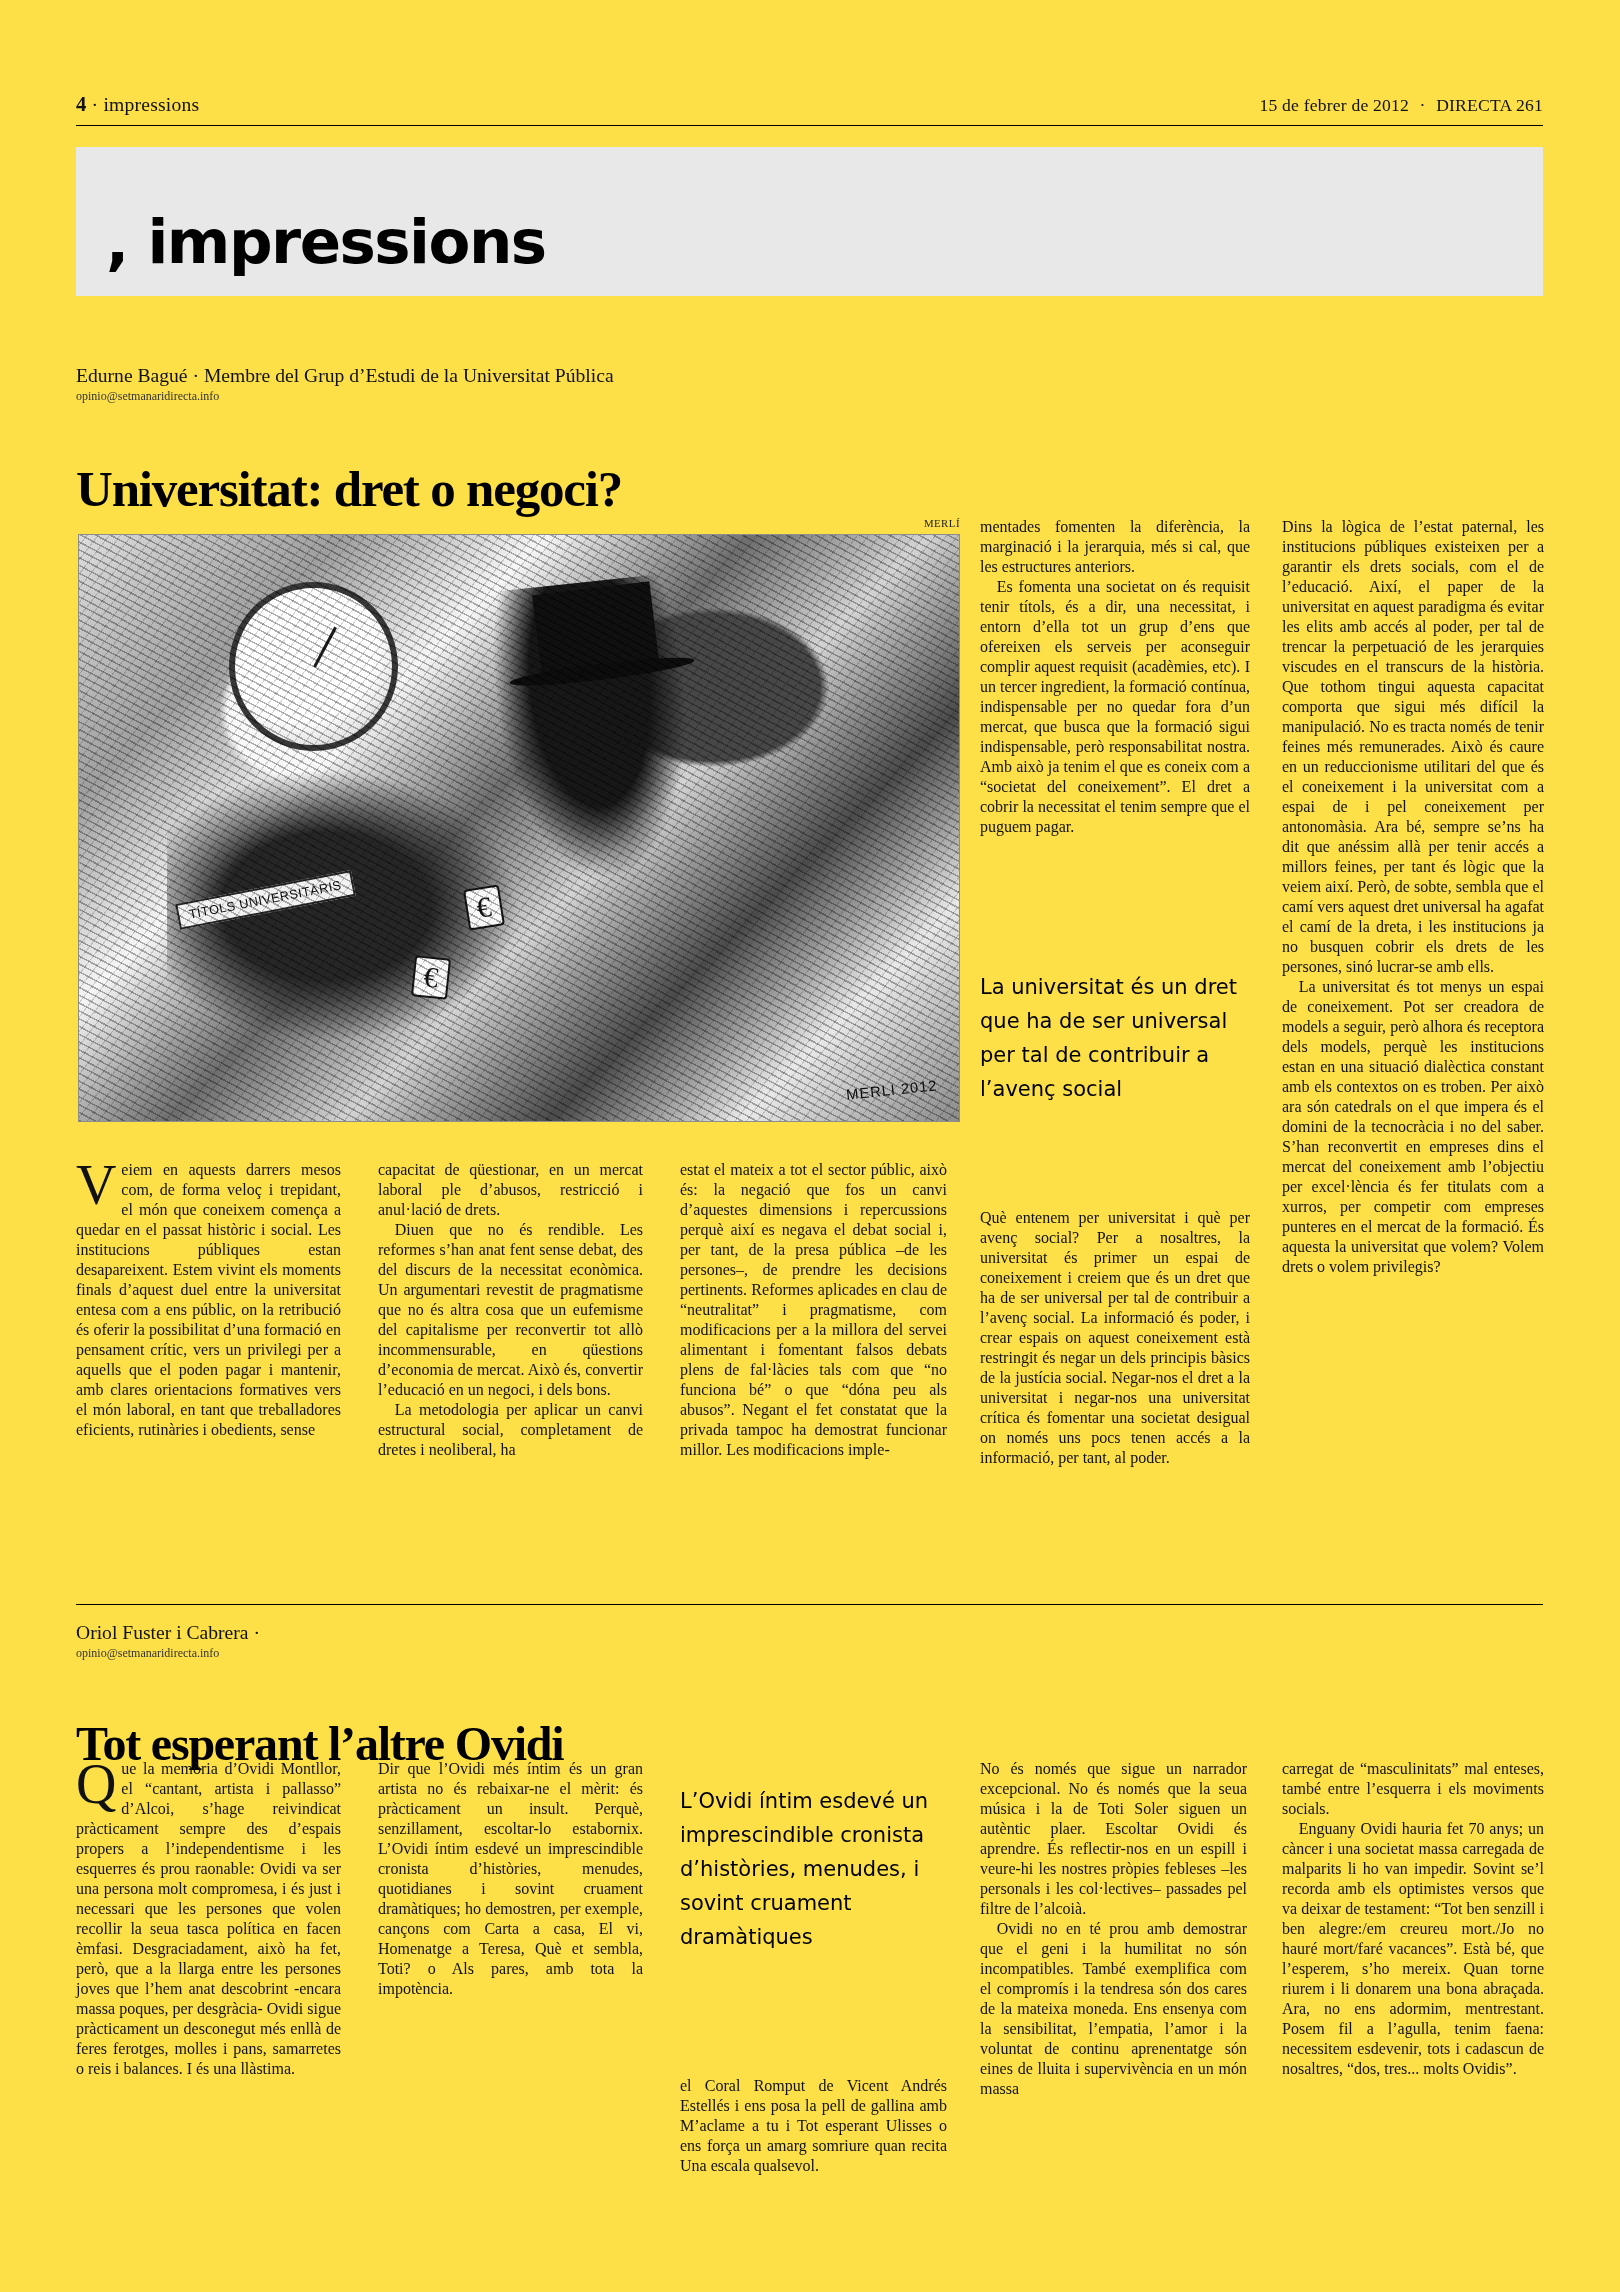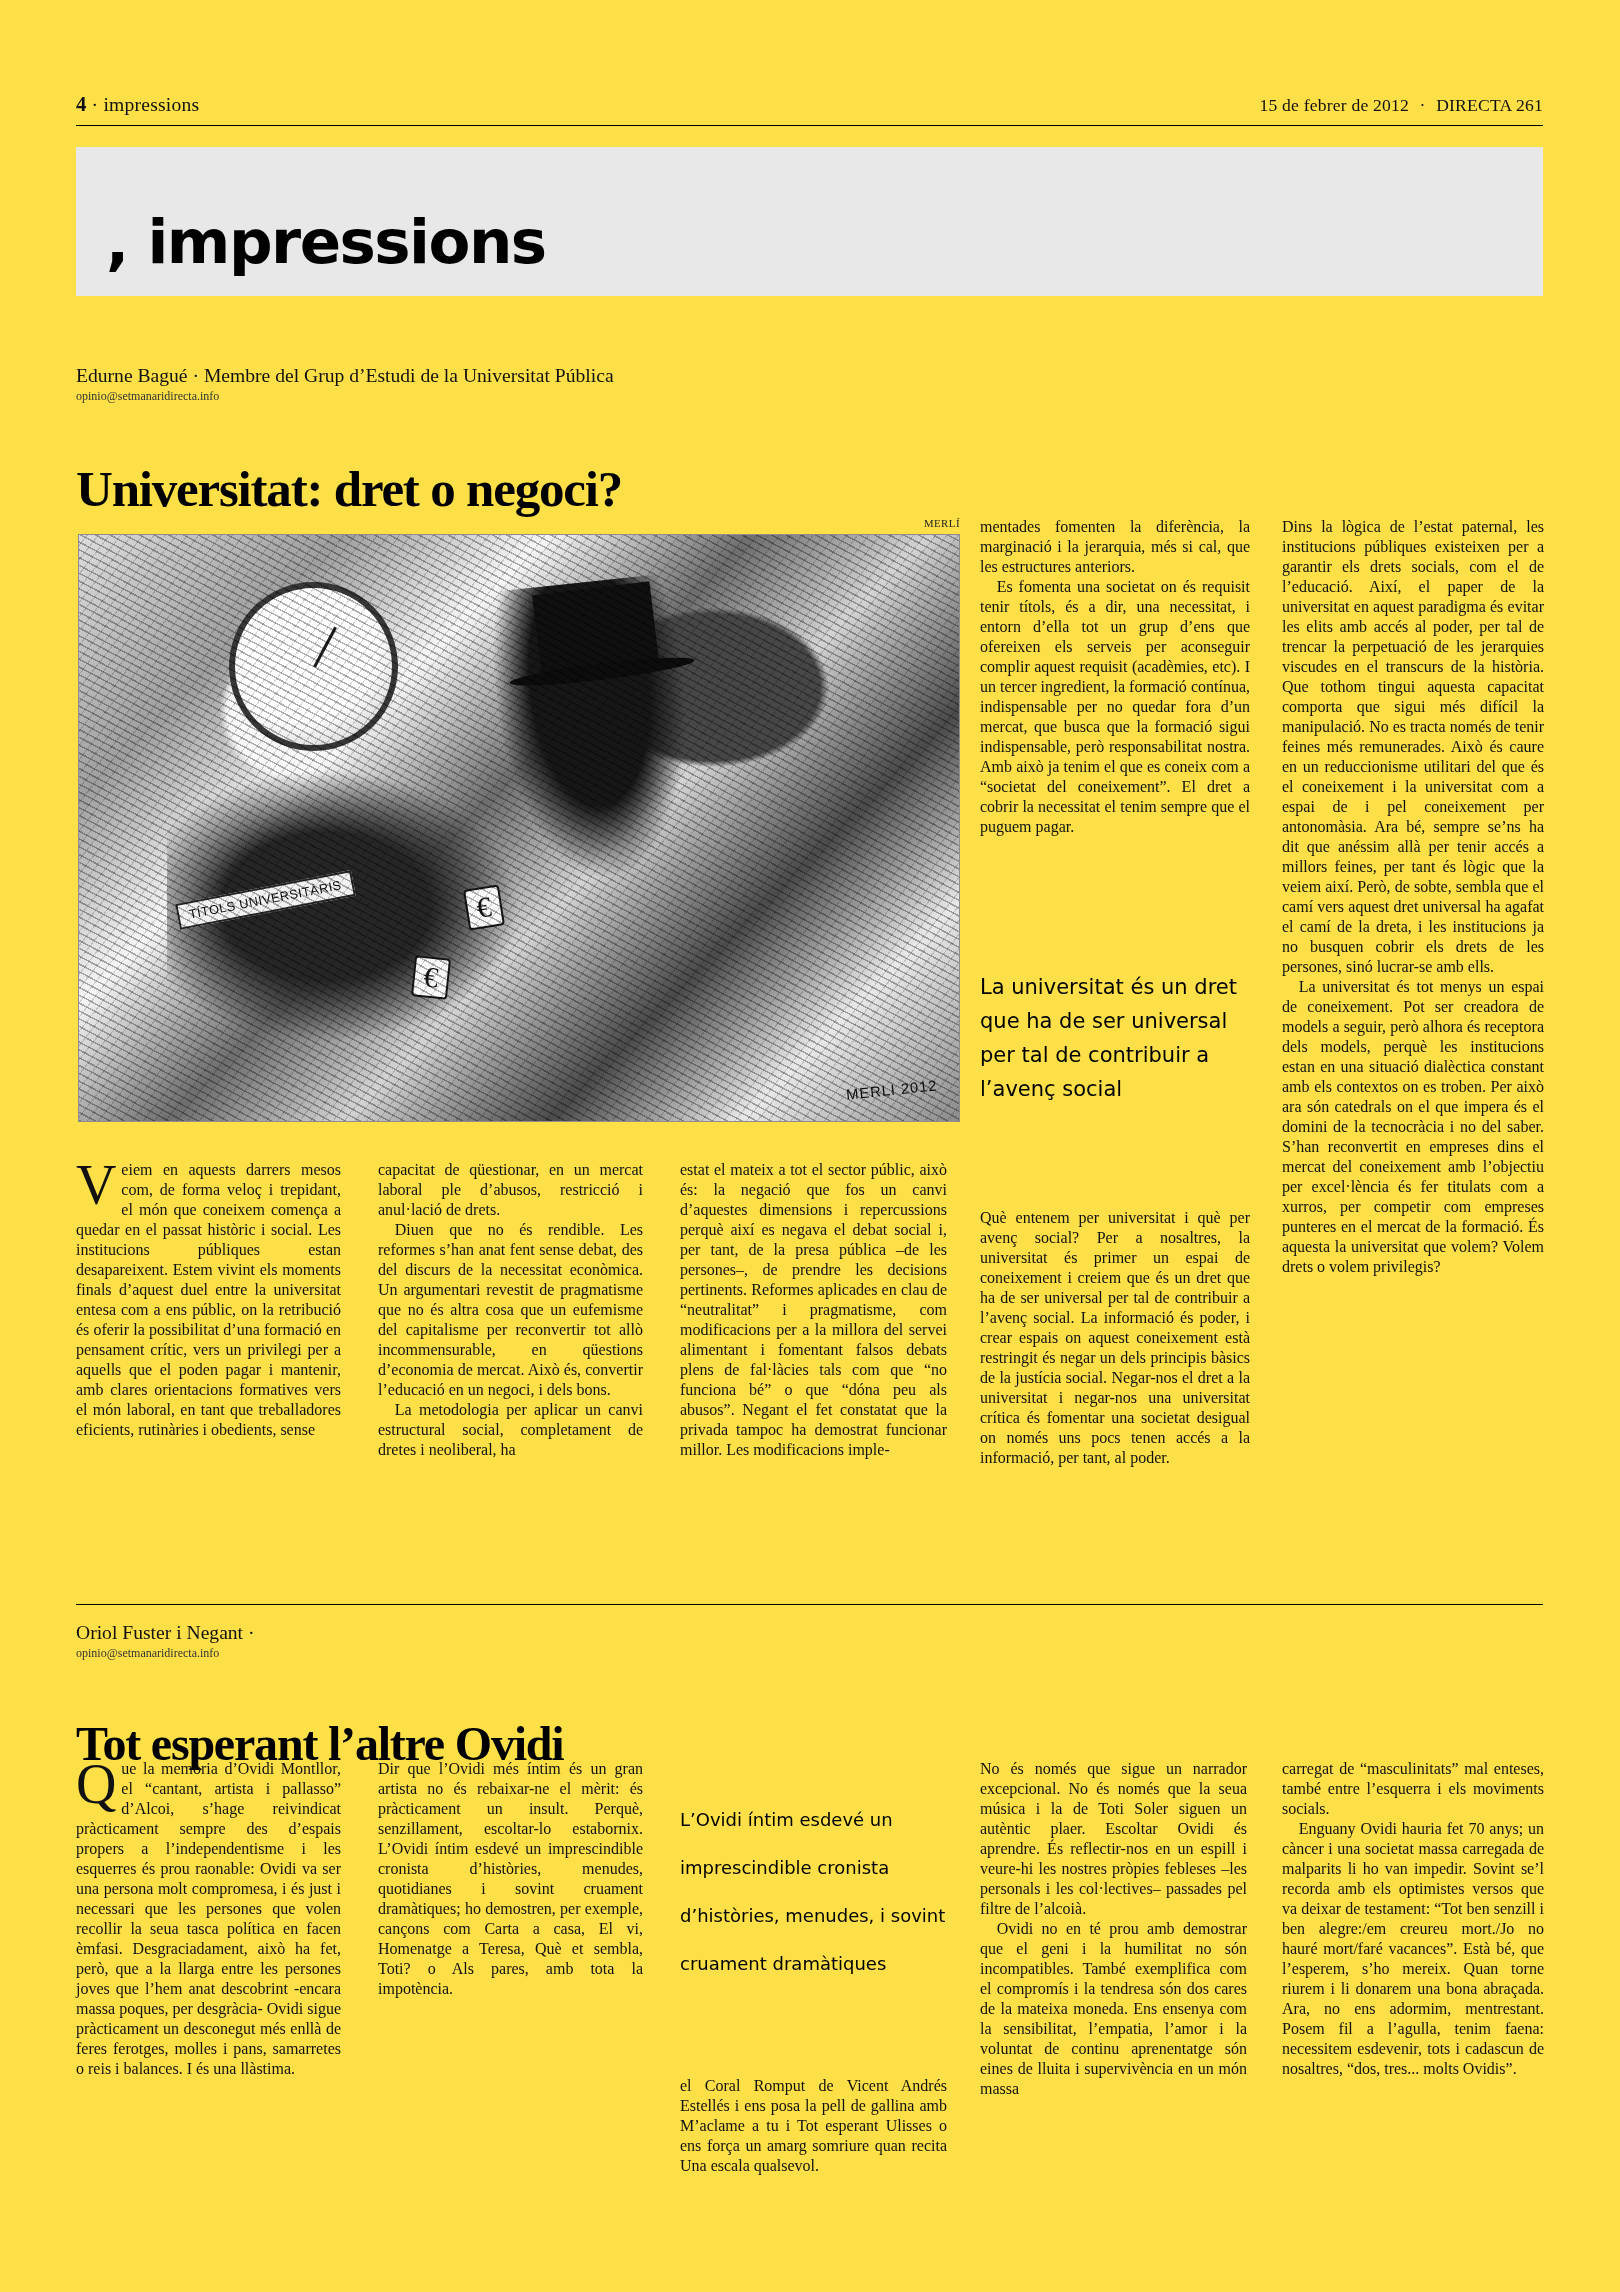--- a/index.html
+++ b/index.html
@@ -239,24 +239,23 @@
   .a2c1 { left: 76px;  top: 1759px; width: 265px; }
   .a2c2 { left: 378px; top: 1759px; width: 265px; }
   .a2c3 { left: 980px; top: 1759px; width: 267px; }
   .a2c4 { left: 1282px; top: 1759px; width: 262px; }
 
   .pullquote2 {
     position: absolute;
     left: 680px; top: 1784px;
     width: 267px;
     font-family: "DejaVu Sans", sans-serif;
-    font-size: 18px;
-    line-height: 48px;
+    font-size: 21px;
+    line-height: 34px;
     color: #000;
-    margin-top: 12px;
   }
   .a2c3b { left: 680px; top: 2076px; width: 267px; }
 </style>
 </head>
 <body>
 
 <div class="page">
 
   <div class="top-bar">
     <div class="top-left">
@@ -328,21 +327,21 @@
 
   <div class="col a1c5">
     <p class="first">Dins la lògica de l’estat paternal, les institucions públiques existeixen per a garantir els drets socials, com el de l’educació. Així, el paper de la universitat en aquest paradigma és evitar les elits amb accés al poder, per tal de trencar la perpetuació de les jerarquies viscudes en el transcurs de la història. Que tothom tingui aquesta capacitat comporta que sigui més difícil la manipulació. No es tracta només de tenir feines més remunerades. Això és caure en un reduccionisme utilitari del que és el coneixement i la universitat com a espai de i pel coneixement per antonomàsia. Ara bé, sempre se’ns ha dit que anéssim allà per tenir accés a millors feines, per tant és lògic que la veiem així. Però, de sobte, sembla que el camí vers aquest dret universal ha agafat el camí de la dreta, i les institucions ja no busquen cobrir els drets de les persones, sinó lucrar-se amb ells.</p>
     <p>La universitat és tot menys un espai de coneixement. Pot ser creadora de models a seguir, però alhora és receptora dels models, perquè les institucions estan en una situació dialèctica constant amb els contextos on es troben. Per això ara són catedrals on el que impera és el domini de la tecnocràcia i no del saber. S’han reconvertit en empreses dins el mercat del coneixement amb l’objectiu per excel·lència és fer titulats com a xurros, per competir com empreses punteres en el mercat de la formació. És aquesta la universitat que volem? Volem drets o volem privilegis?</p>
   </div>
 
   <div class="rule rule-mid"></div>
 
   <div class="byline byline-2">
     <div>
-      <span class="author">Oriol Fuster i Negant</span>
+      <span class="author">Oriol Fuster i Cabrera</span>
       <span>·</span>
     </div>
     <div class="mail">opinio@setmanaridirecta.info</div>
   </div>
 
   <h1 class="headline headline-2">Tot esperant l’altre Ovidi</h1>
 
   <div class="col a2c1">
     <p class="first"><span class="dropcap">Q</span><span>ue la memòria d’Ovidi Montllor, el “cantant, artista i pallasso” d’Alcoi, s’hage reivindicat pràcticament sempre des d’espais propers a l’independentisme i les esquerres és prou raonable: Ovidi va ser una persona molt compromesa, i és just i necessari que les persones que volen recollir la seua tasca política en facen èmfasi. Desgraciadament, això ha fet, però, que a la llarga entre les persones joves que l’hem anat descobrint -encara massa poques, per desgràcia- Ovidi sigue pràcticament un desconegut més enllà de feres ferotges, molles i pans, samarretes o reis i balances. I és una llàstima.</span></p>
   </div>

